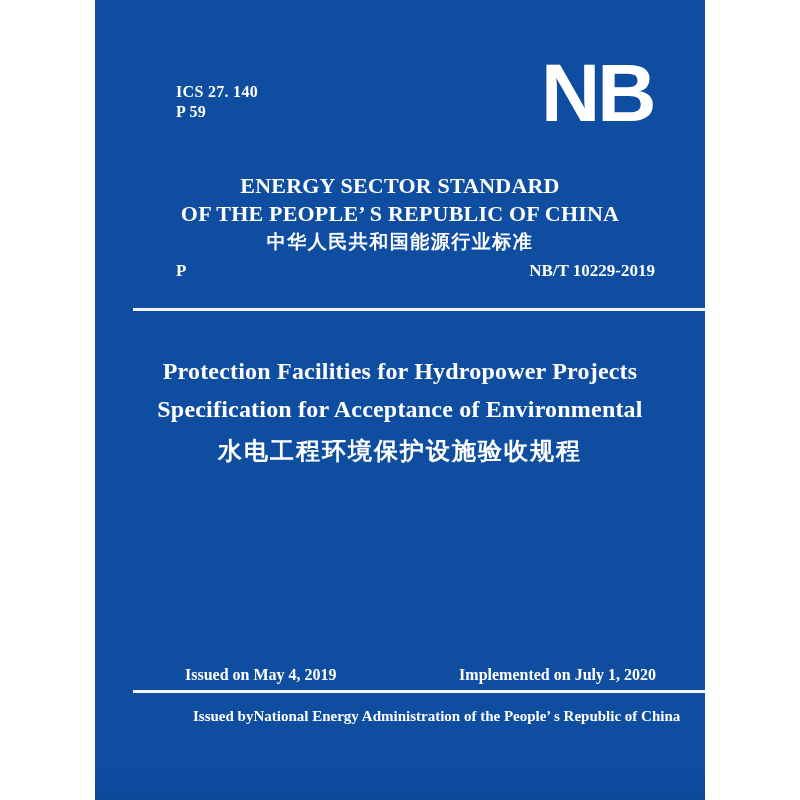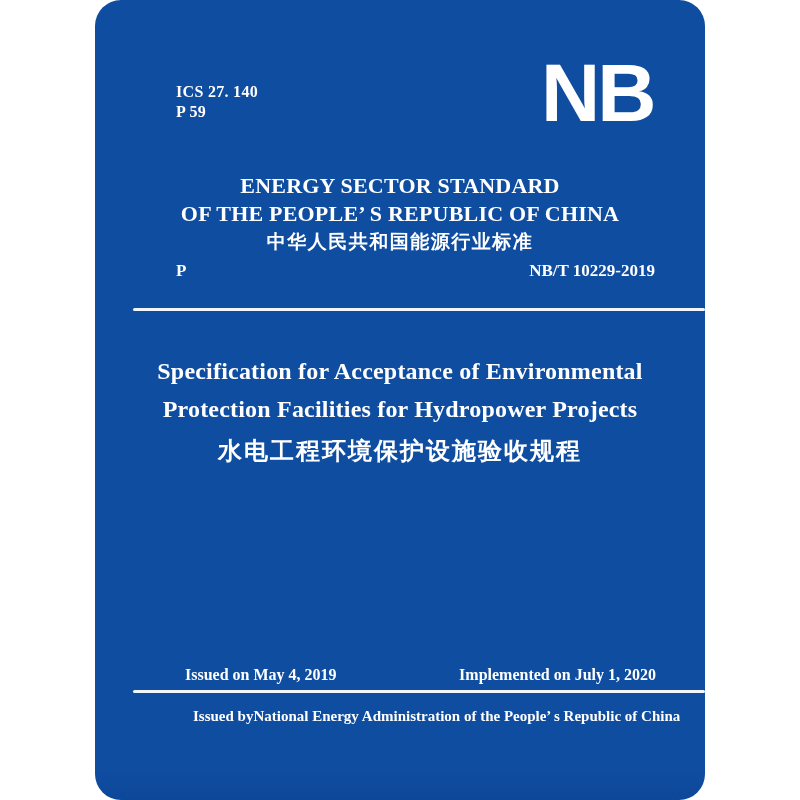--- a/index.html
+++ b/index.html
@@ -1,15 +1,15 @@
 <!DOCTYPE html>
 <html><head>
 <meta charset="utf-8">
 <style>
-  * { margin: 0; padding: 0; box-sizing: border-box; border-radius: 26px; }
+  * { margin: 0; padding: 0; box-sizing: border-box; }
   html, body { background: #ffffff; }
   body {
     width: 800px; height: 800px;
     font-family: "Liberation Serif", "DejaVu Serif", serif;
     position: relative;
     overflow: hidden;
   }
   .page {
     position: absolute; left: 0; top: 0;
     width: 800px; height: 800px;
@@ -103,22 +103,22 @@
     </div>
 
     <div class="class-row">
       <span>P</span>
       <span>NB/T 10229-2019</span>
     </div>
 
     <div class="rule rule-top"></div>
 
     <div class="title-block">
+      <div class="en">Protection Facilities for Hydropower Projects</div>
       <div class="en">Specification for Acceptance of Environmental</div>
-      <div class="en">Protection Facilities for Hydropower Projects</div>
       <div class="cn">水电工程环境保护设施验收规程</div>
     </div>
 
     <div class="dates-row">
       <span>Issued on May 4, 2019</span>
       <span>Implemented on July 1, 2020</span>
     </div>
 
     <div class="rule rule-bottom"></div>
 

